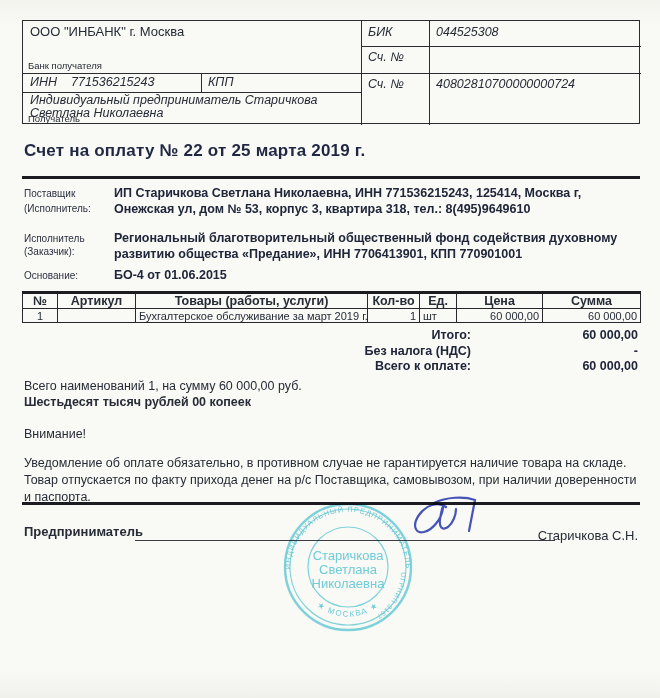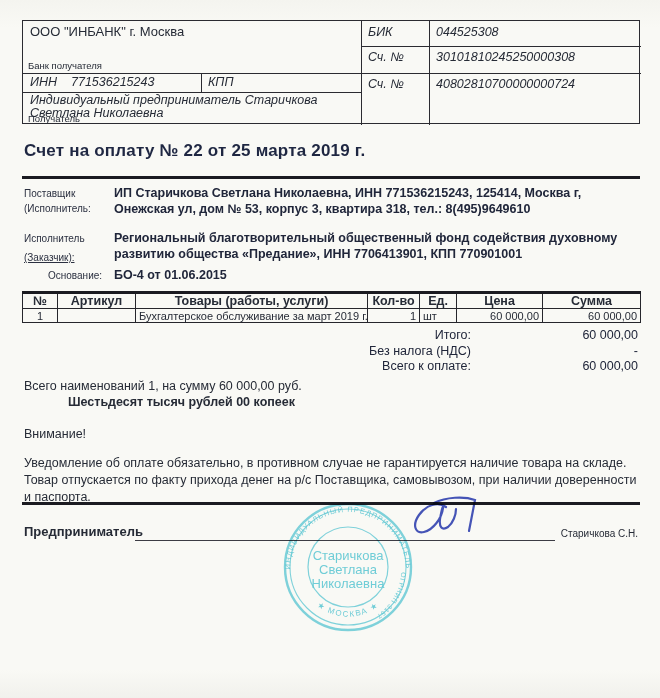--- a/index.html
+++ b/index.html
@@ -32,30 +32,30 @@
   
   table.items { position:absolute; left:22px; top:291px; width:618px; border-collapse:collapse; table-layout:fixed; }
   table.items { border:1.6px solid #26262c; border-top:3px solid #1b1b21; }
   table.items th, table.items td { border:1.4px solid #26262c; overflow:hidden; white-space:nowrap; }
   table.items th { font-size:12.5px; font-weight:bold; height:16px; text-align:center; padding:0 2px; }
   table.items td { font-size:11px; height:14px; padding:0 3px; }
   .ta-c { text-align:center; } .ta-r { text-align:right; } .ta-l { text-align:left; }
 
   
   .totals { position:absolute; right:22px; top:328px; }
-  .totals .trow { display:flex; justify-content:flex-end; height:15.5px; font-size:12.5px; font-weight:normal; color:#20263a; }
+  .totals .trow { display:flex; justify-content:flex-end; height:15.5px; font-size:12.5px; font-weight:bold; color:#20263a; }
   .totals .tval { width:167px; text-align:right; }
 
   .line-reg { position:absolute; left:24px; font-size:12.5px; line-height:16px; }
   .notice-wrap { position:absolute; left:24px; top:472px; width:614px; font-size:12.5px; line-height:17px; }
 
   
   .role { position:absolute; left:24px; top:524px; font-size:13px; font-weight:bold; }
   .sigline { position:absolute; left:135px; top:527px; width:420px; height:14px; border-bottom:1.6px solid #3c3c44; }
-  .signame { position:absolute; right:22px; top:528px; font-size:10px; }
+  .signame { position:absolute; right:22px; top:528px; font-size:13px; }
 
   .stamp { position:absolute; left:280px; top:499px; width:136px; height:136px; mix-blend-mode:multiply; opacity:.88; }
   .handsig { position:absolute; left:398px; top:493px; width:95px; height:50px; mix-blend-mode:multiply; }
 </style>
 </head>
 <body>
 
 <div class="page">
 
   <div class="req">
@@ -78,42 +78,41 @@
     </div>
 
     <div class="abs t12" style="left:7px; top:73px; width:292px; line-height:13px;">Индивидуальный предприниматель Старичкова Светлана Николаевна</div>
     <div class="abs t9" style="left:5px; top:92.5px;">Получатель</div>
 
     <div class="abs t12" style="left:345px; top:5px;">БИК</div>
     <div class="abs t12" style="left:345px; top:30px;">Сч. №</div>
     <div class="abs t12" style="left:345px; top:57px;">Сч. №</div>
 
     <div class="abs t12" style="left:413px; top:5px;">044525308</div>
-    <div class="abs t12" style="left:413px; top:30px;">30101810245250000308</div>
     <div class="abs t12" style="left:413px; top:57px;">40802810700000000724</div>
   </div>
 
   <div class="title">Счет на оплату № 22 от 25 марта 2019 г.</div>
   <div class="rule" style="top:176px;"></div>
 
   <div class="plabel" style="top:186px;">Поставщик</div>
   <div class="plabel" style="top:201px;">(Исполнитель:</div>
   <div class="pvalue" style="top:186px;">
     <div>ИП Старичкова Светлана Николаевна, ИНН 771536215243, 125414, Москва г,</div>
     <div>Онежская ул, дом № 53, корпус 3, квартира 318, тел.: 8(495)9649610</div>
   </div>
 
   <div class="plabel" style="top:231px;">Исполнитель</div>
-  <div class="plabel" style="top:250px;text-decoration:underline;">(Заказчик):</div>
+  <div class="plabel" style="top:244px;">(Заказчик):</div>
   <div class="pvalue" style="top:231px;">
     <div>Региональный благотворительный общественный фонд содействия духовному</div>
     <div>развитию общества «Предание», ИНН 7706413901, КПП 770901001</div>
   </div>
 
-  <div class="plabel" style="top:268px;margin-left:24px;">Основание:</div>
+  <div class="plabel" style="top:268px;">Основание:</div>
   <div class="pvalue" style="top:268px;">БО-4 от 01.06.2015</div>
 
   <table class="items">
     <colgroup>
       <col style="width:35px;">
         <col style="width:78px;">
         <col style="width:232px;">
       <col style="width:52px;">
         <col style="width:37px;">
         <col style="width:86px;">
@@ -152,21 +151,21 @@
       <div>Без налога (НДС)</div>
       <div class="tval">-</div>
     </div>
     <div class="trow">
       <div>Всего к оплате:</div>
       <div class="tval">60 000,00</div>
     </div>
   </div>
 
   <div class="line-reg" style="top:378px;">Всего наименований 1, на сумму 60 000,00 руб.</div>
-  <div class="line-reg b" style="top:394px;margin-left:44px;">Шестьдесят тысяч рублей 00 копеек</div>
+  <div class="line-reg b" style="top:394px;">Шестьдесят тысяч рублей 00 копеек</div>
 
   <div class="line-reg" style="top:417px;margin-top:9px;">Внимание!</div>
   <div class="line-reg" style="top:455px;">Уведомление об оплате обязательно, в противном случае не гарантируется наличие товара на складе.</div>
   <div class="notice-wrap">Товар отпускается по факту прихода денег на р/с Поставщика, самовывозом, при наличии доверенности и паспорта.</div>
 
   <div class="rule" style="top:502px;"></div>
 
   <div class="role">Предприниматель</div>
   <div class="sigline"></div>
   <div class="signame">Старичкова С.Н.</div>

